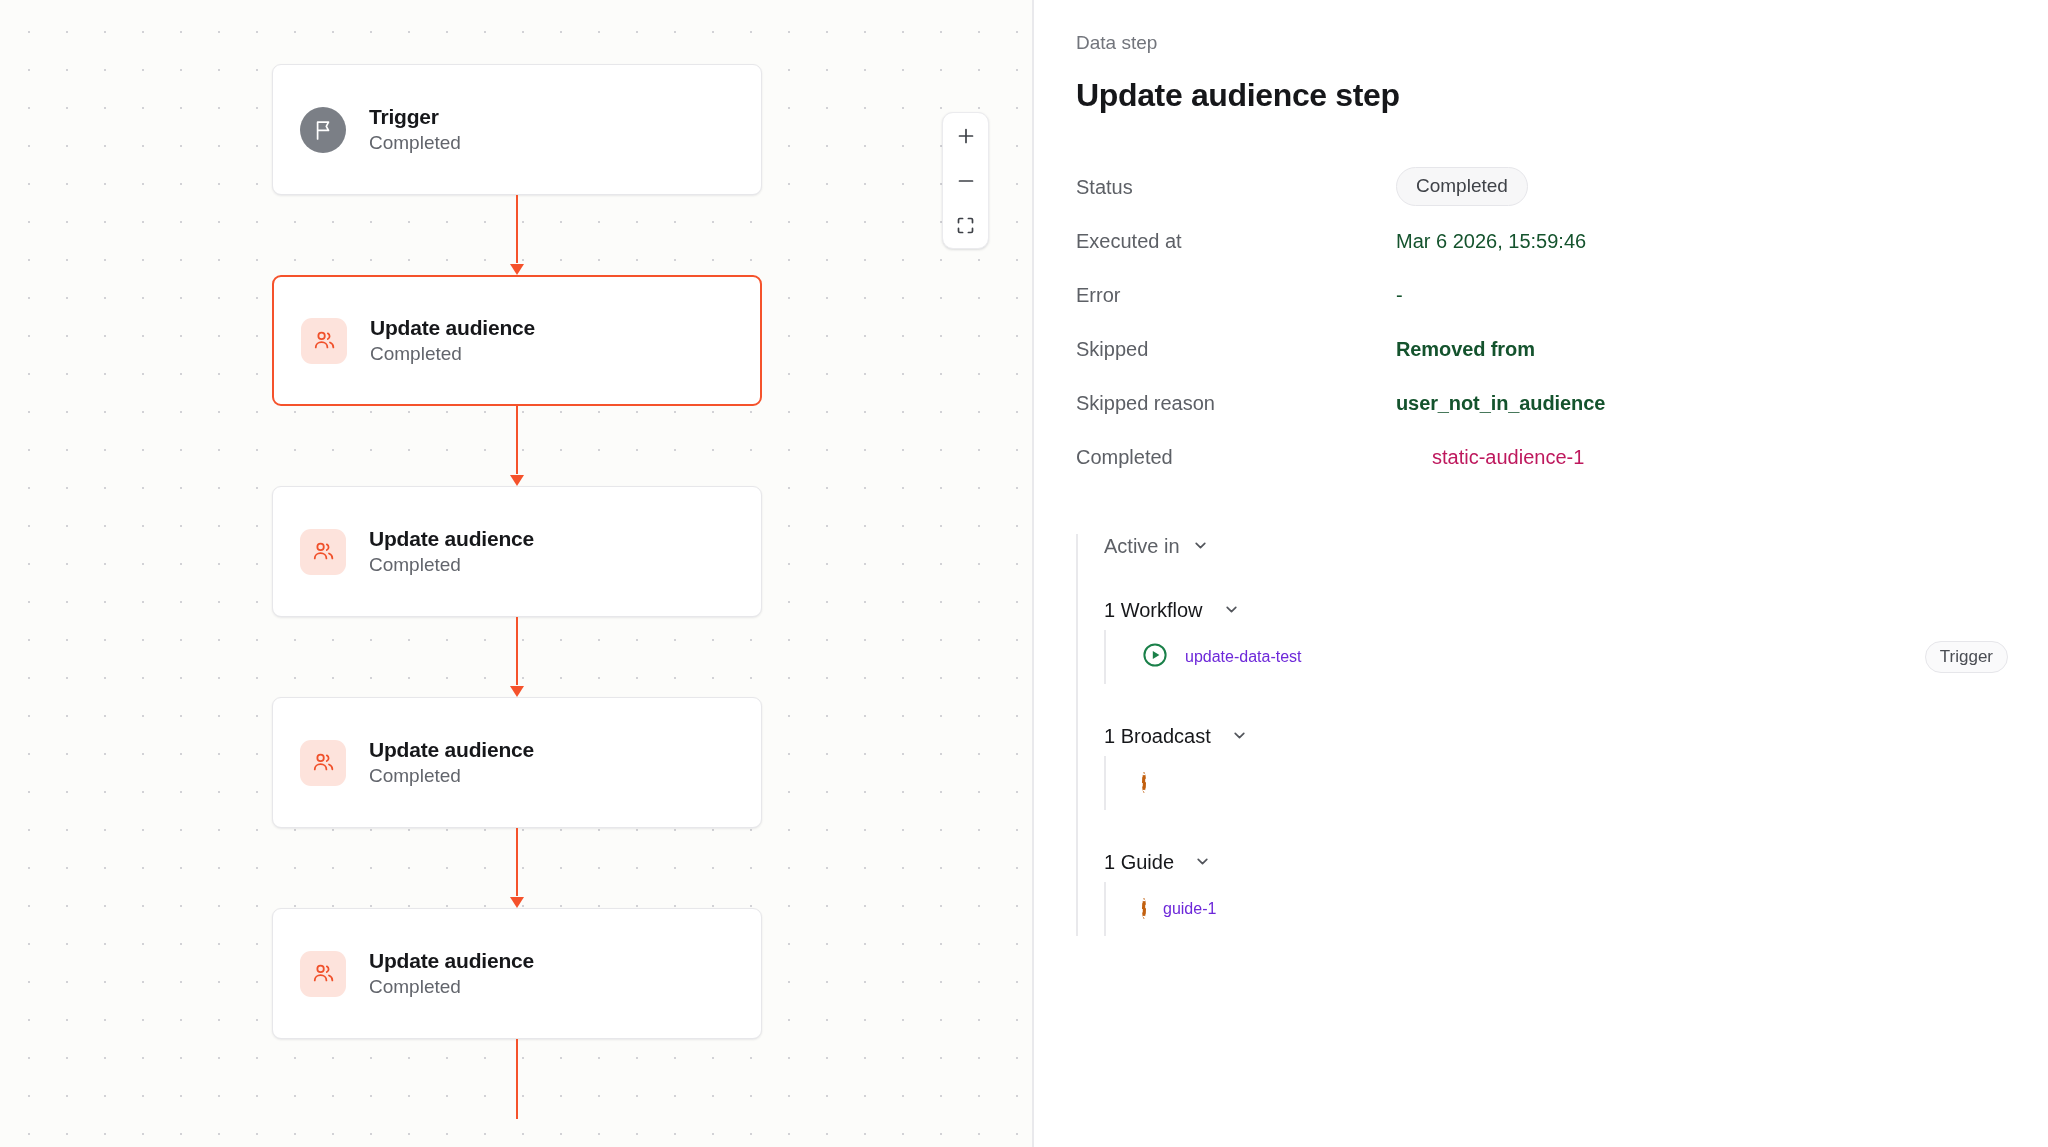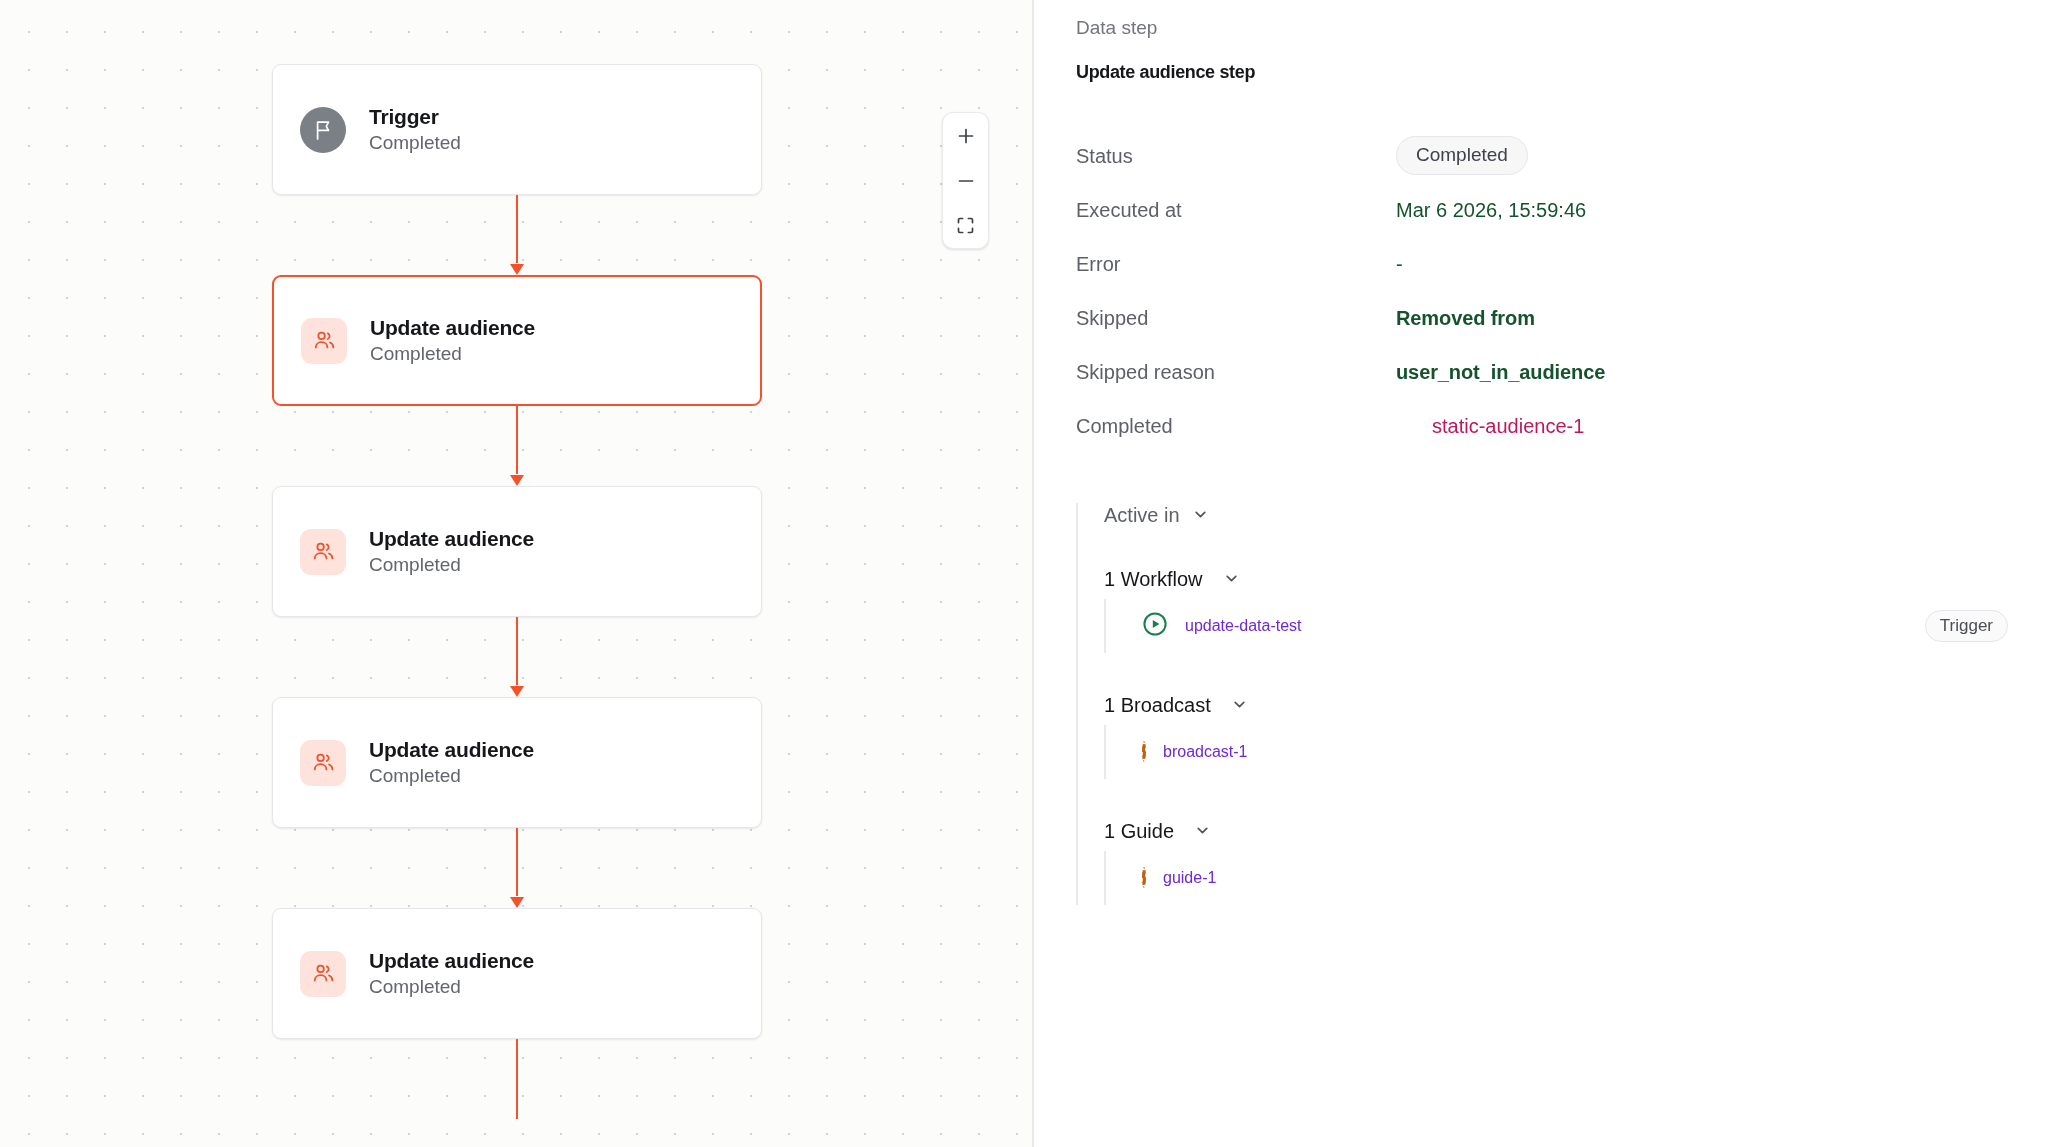--- a/index.html
+++ b/index.html
@@ -136,32 +136,32 @@
     cursor: pointer;
     color: #3e4147;
   }
 
   
   .panel {
     position: relative;
     flex: 1 1 auto;
     height: 1010px;
     background: #ffffff;
-    padding: 17px 40px 0 42px;
+    padding: 32px 40px 0 42px;
     overflow: hidden;
   }
 
   .panel-eyebrow {
     font-size: 19px;
     color: #72757c;
     line-height: 1.2;
     margin-top: 0px;
   }
   .panel-title {
-    font-size: 18px;
+    font-size: 32px;
     font-weight: 700;
     color: #16171a;
     letter-spacing: -0.35px;
     margin-top: 22px;
   }
 
   .fields {
     margin-top: 52px;
     display: flex;
     flex-direction: column;
@@ -446,21 +446,20 @@
               <span>1 Broadcast</span>
               <span class="chev">
                 <svg width="17" height="17" viewBox="0 0 17 17" fill="none" aria-hidden="true">
                   <path d="M4.2 6.4 8.5 10.6 12.8 6.4" stroke="#52555b" stroke-width="1.7" stroke-linecap="round" stroke-linejoin="round"></path>
                 </svg>
               </span>
             </div>
             <div class="group-items">
               <div class="tree-item">
                 <span><span class="icon-dashed"></span></span>
-                <span class="tree-item-label">broadcast-1</span>
               </div>
             </div>
           </div>
           <div class="group">
             <div class="tree-group-title">
               <span>1 Guide</span>
               <span class="chev">
                 <svg width="17" height="17" viewBox="0 0 17 17" fill="none" aria-hidden="true">
                   <path d="M4.2 6.4 8.5 10.6 12.8 6.4" stroke="#52555b" stroke-width="1.7" stroke-linecap="round" stroke-linejoin="round"></path>
                 </svg>

